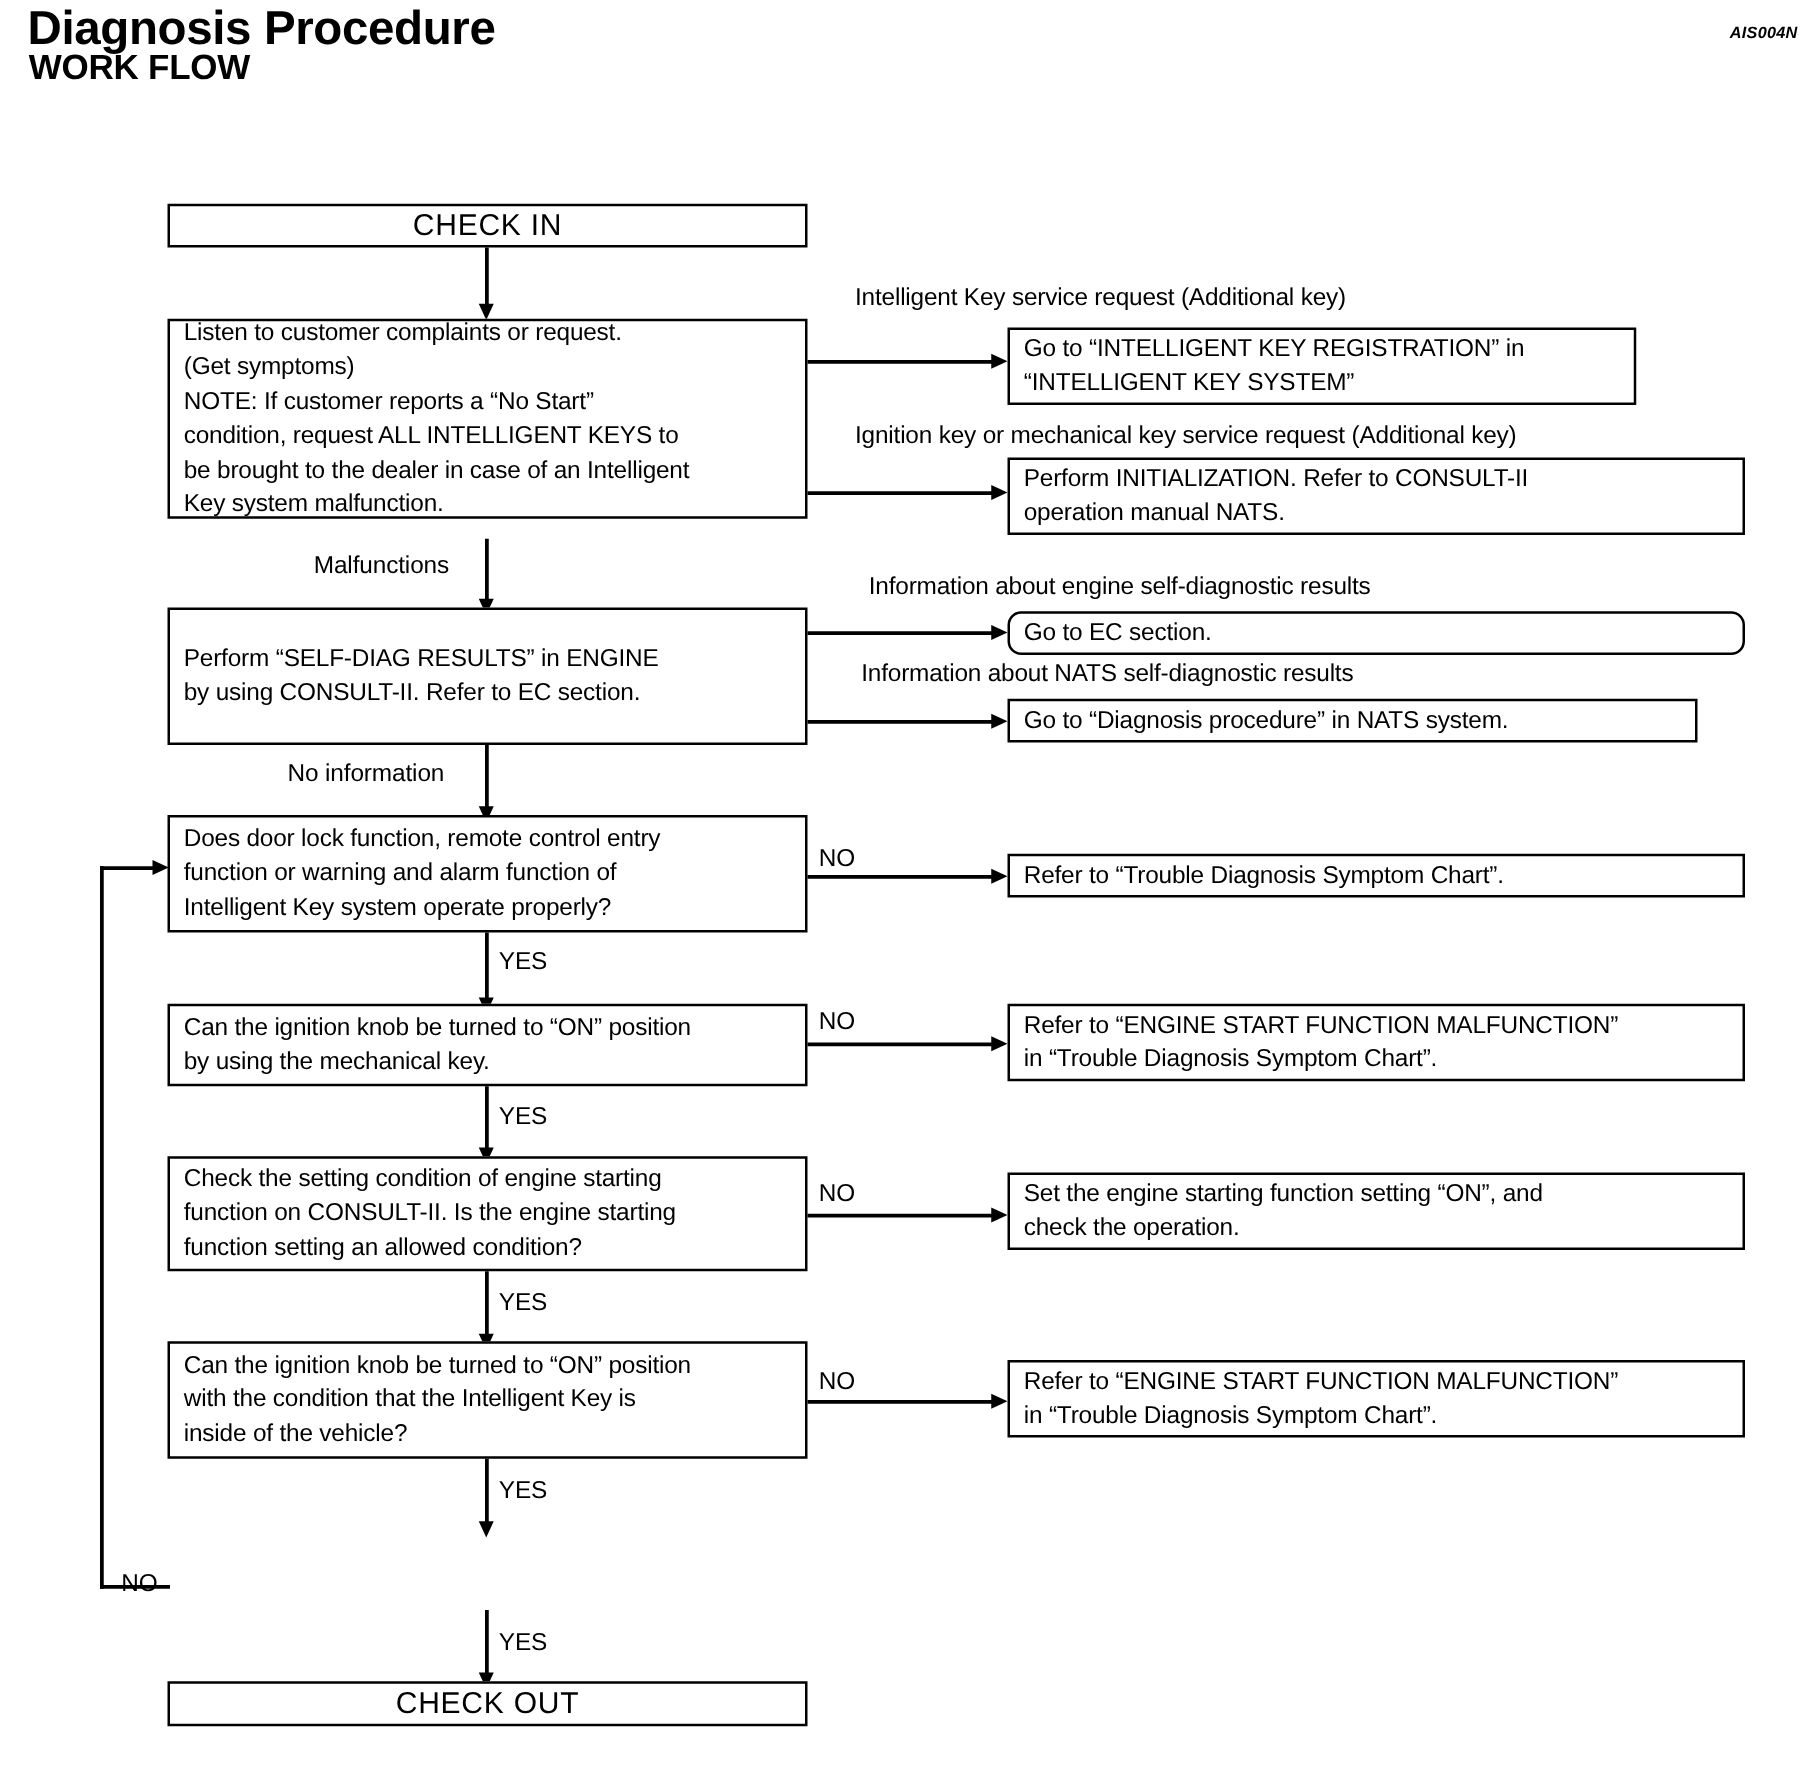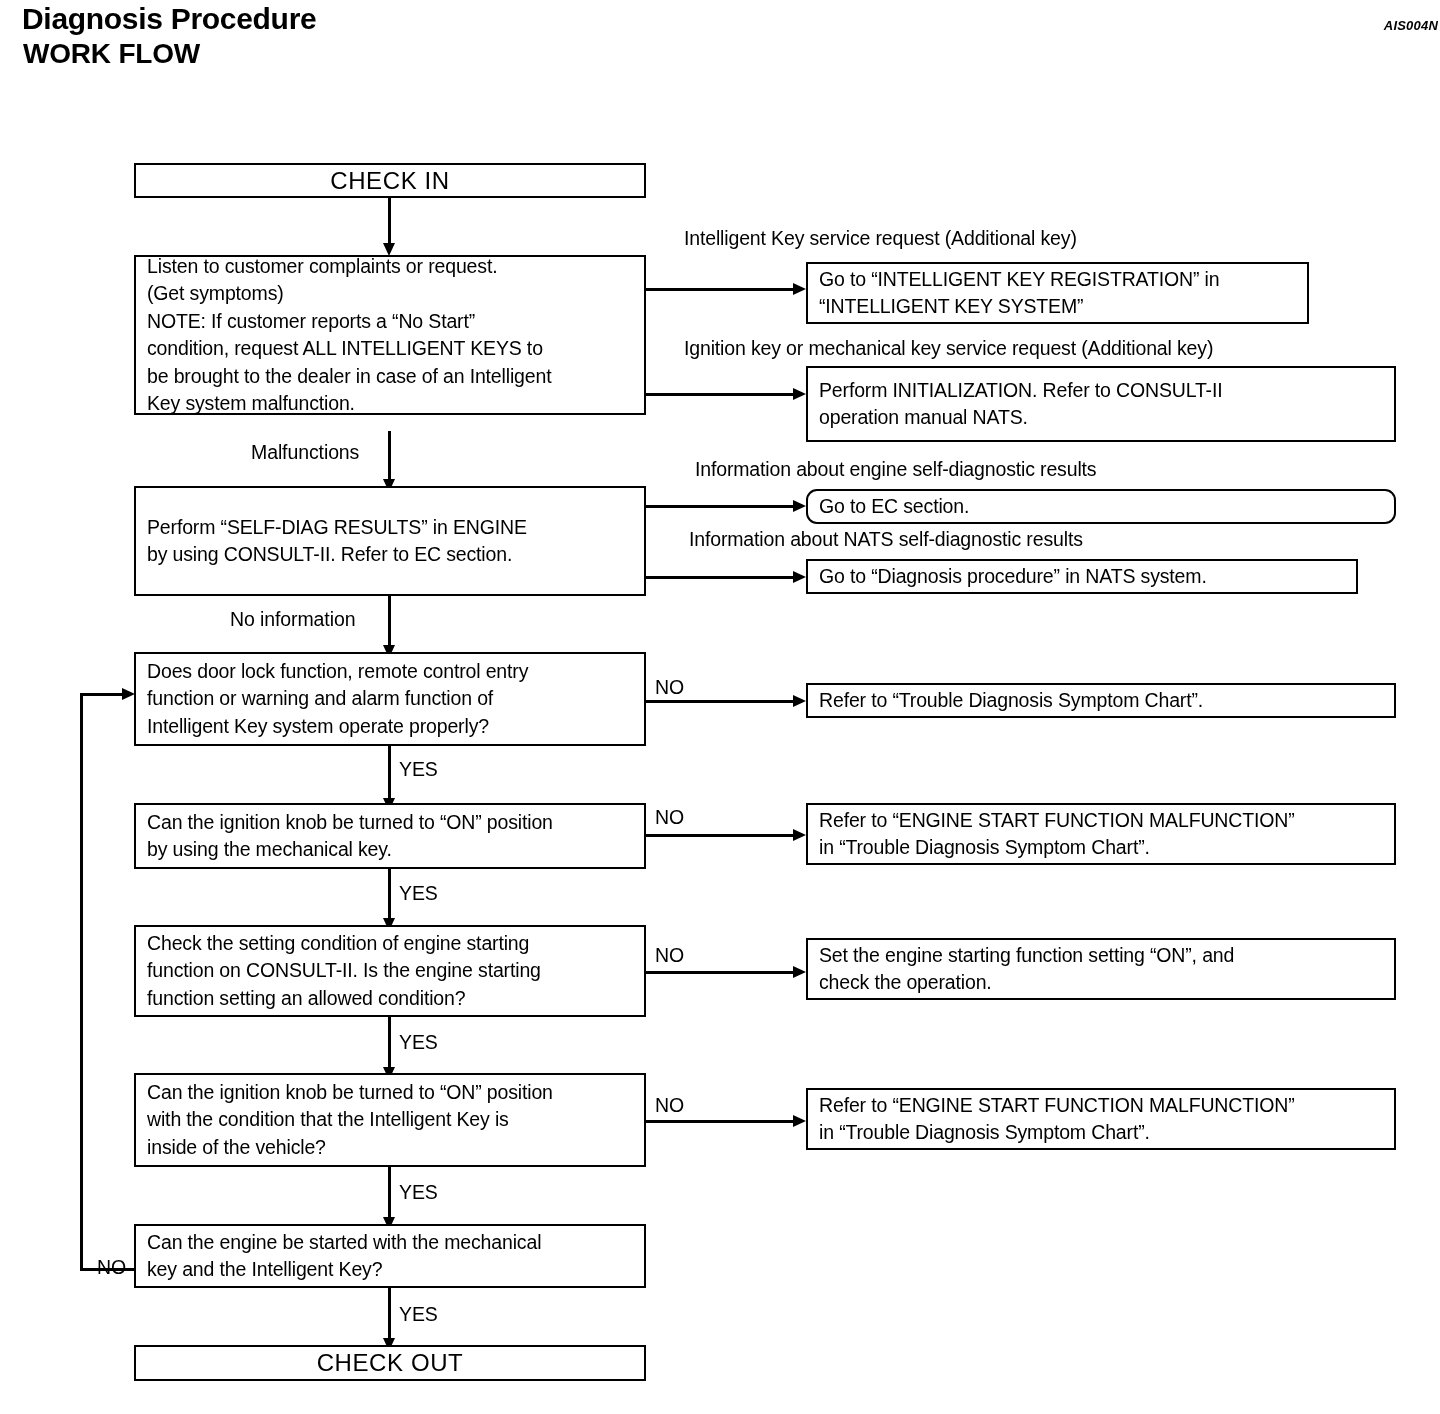--- a/index.html
+++ b/index.html
@@ -17,21 +17,21 @@
     height: 1414px;
     background: #ffffff;
     overflow: hidden;
   }
 
   
   .doc-title {
     position: absolute;
     left: 22px;
     top: 2px;
-    font-size: 30px;
+    font-size: 38px;
     font-weight: bold;
     letter-spacing: -0.3px;
     white-space: nowrap;
   }
   .doc-subtitle {
     position: absolute;
     left: 23px;
     top: 38px;
     font-size: 28px;
     font-weight: bold;
@@ -149,21 +149,21 @@
   <div class="hline" style="left:646px; top:288px; width:148px;"></div>
   <div class="arrow-right" style="left:793px; top:283px;"></div>
   <div class="fbox" style="left:806px; top:262px; width:503px; height:62px;">
     <span class="txt">Go to “INTELLIGENT KEY REGISTRATION” in
 “INTELLIGENT KEY SYSTEM”</span>
   </div>
 
   <div class="caption" style="left:684px; top:337px;">Ignition key or mechanical key service request (Additional key)</div>
   <div class="hline" style="left:646px; top:393px; width:148px;"></div>
   <div class="arrow-right" style="left:793px; top:388px;"></div>
-  <div class="fbox" style="left:806px; top:366px; width:590px; height:76px;">
+  <div class="fbox" style="left:806px; top:366px; width:590px; height:62px;">
     <span class="txt">Perform INITIALIZATION. Refer to CONSULT-II
 operation manual NATS.</span>
   </div>
 
   <div class="vline" style="left:388px; top:431px; height:53px;"></div>
   <div class="arrow-down" style="left:383px; top:479px;"></div>
   <div class="edgelabel" style="left:251px; top:441px;">Malfunctions</div>
 
   <div class="fbox" style="left:134px; top:486px; width:512px; height:110px;">
     <span class="txt">Perform “SELF-DIAG RESULTS” in ENGINE
@@ -247,24 +247,20 @@
   <div class="arrow-right" style="left:793px; top:1115px;"></div>
   <div class="fbox" style="left:806px; top:1088px; width:590px; height:62px;">
     <span class="txt">Refer to “ENGINE START FUNCTION MALFUNCTION”
 in “Trouble Diagnosis Symptom Chart”.</span>
   </div>
 
   <div class="vline" style="left:388px; top:1167px; height:55px;"></div>
   <div class="arrow-down" style="left:383px; top:1217px;"></div>
   <div class="edgelabel" style="left:399px; top:1181px;">YES</div>
 
-  <div class="fbox" style="left:134px; top:1224px; width:512px; height:64px;">
-    <span class="txt">Can the engine be started with the mechanical
-key and the Intelligent Key?</span>
-  </div>
 
   <div class="edgelabel" style="left:97px; top:1256px;">NO</div>
   <div class="hline" style="left:80px; top:1268px; width:56px;"></div>
   <div class="vline" style="left:80px; top:693px; height:578px;"></div>
   <div class="hline" style="left:80px; top:693px; width:46px;"></div>
   <div class="arrow-right" style="left:122px; top:688px;"></div>
 
   <div class="vline" style="left:388px; top:1288px; height:55px;"></div>
   <div class="arrow-down" style="left:383px; top:1338px;"></div>
   <div class="edgelabel" style="left:399px; top:1303px;">YES</div>

